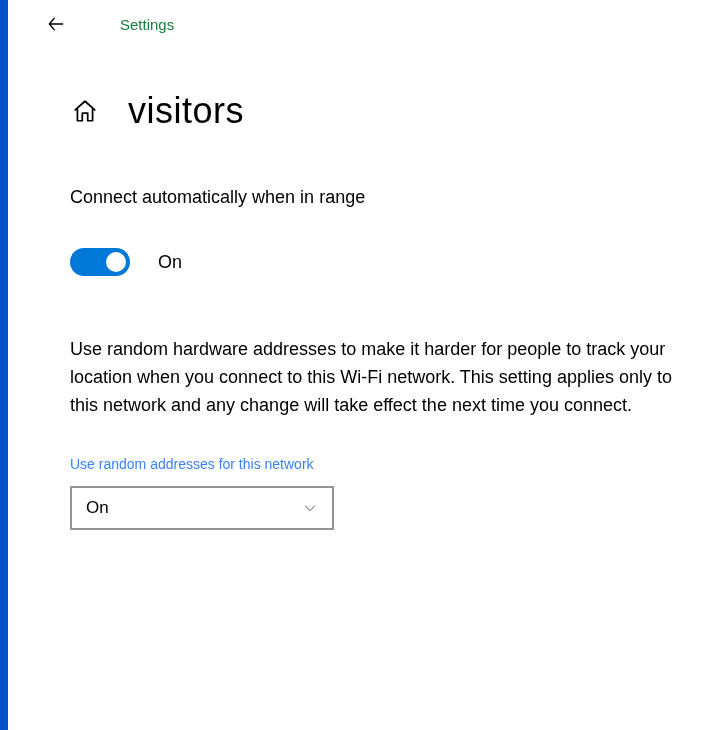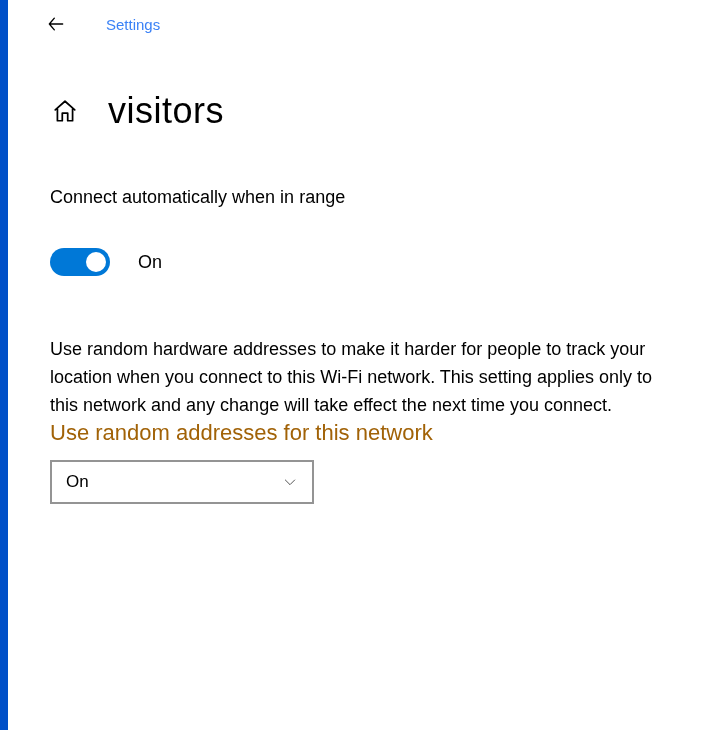--- a/index.html
+++ b/index.html
@@ -41,25 +41,25 @@
       align-items: center;
       justify-content: center;
       cursor: pointer;
     }
     .back-btn svg {
       width: 20px;
       height: 20px;
     }
     .app-title {
       font-size: 15px;
-      margin-left: 30px;
-      color: #3b82f6;
+      margin-left: 44px;
+      color: #15803d;
     }
     .main {
-      padding-left: 42px;
+      padding-left: 62px;
       padding-right: 40px;
     }
     .page-header {
       display: flex;
       align-items: center;
       margin-top: 42px;
       margin-bottom: 55px;
     }
     .home-icon-wrap {
       width: 30px;
@@ -112,25 +112,26 @@
     .toggle-label {
       margin-left: 28px;
       font-size: 18px;
       color: #000;
     }
     .description {
       font-size: 18px;
       color: #000;
       line-height: 1.55;
       margin-top: 34px;
+      margin-bottom: 36px;
       max-width: 620px;
     }
     .dropdown-label {
-      font-size: 22px;
-      color: #a16207;
+      font-size: 14px;
+      color: #3b82f6;
       margin-bottom: 14px;
     }
     .dropdown {
       width: 264px;
       height: 44px;
       border: 2px solid #949494;
       display: flex;
       align-items: center;
       justify-content: space-between;
       padding: 0 14px;

